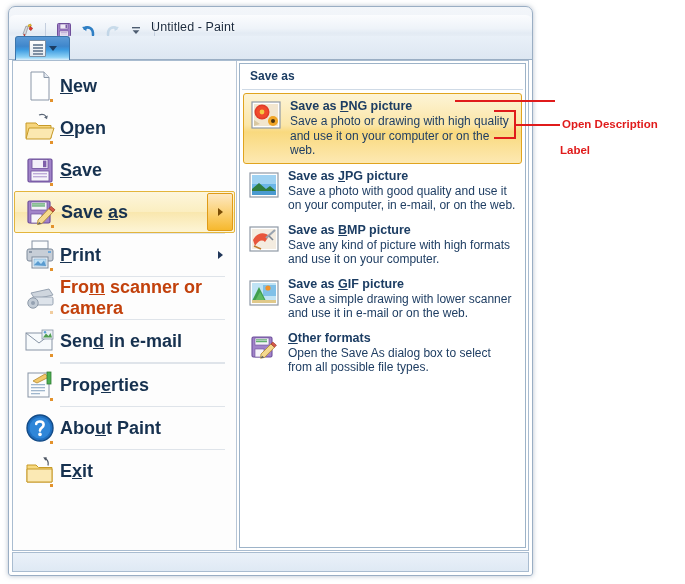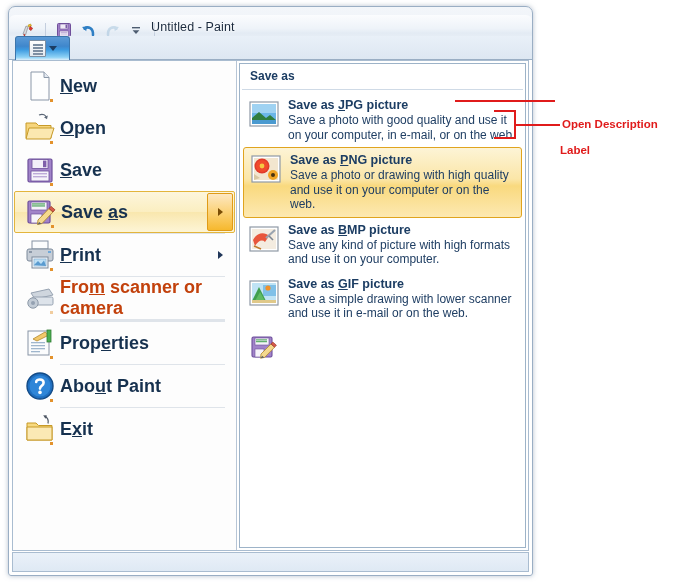--- a/index.html
+++ b/index.html
@@ -298,20 +298,33 @@
               <rect x="9" y="16" width="21" height="8" rx="1.5" fill="#dde3ea" stroke="#97a3b2" stroke-width="1"></rect>
               <circle cx="10" cy="22" r="5.2" fill="#c3ccd6" stroke="#8d99a8" stroke-width="1"></circle>
               <circle cx="10" cy="22" r="2" fill="#94a1b1"></circle>
             </svg>
             <span class="shadowdot" style="opacity:.45"></span>
           </div>
           <div class="lbl">Fro<span class="udl">m</span> scanner or camera</div>
         </div>
         <div class="sepline"></div>
 
+        <div class="mi">
+          <div class="ico">
+            <svg class="ic" viewBox="0 0 34 34">
+              <rect x="3" y="9" width="26" height="17" fill="#f7fafc" stroke="#8794a5" stroke-width="1"></rect>
+              <path d="M3 9 L16 19 L29 9" fill="none" stroke="#8794a5" stroke-width="1"></path>
+              <rect x="19" y="6" width="11" height="9" fill="#e9eff5" stroke="#8794a5" stroke-width=".8"></rect>
+              <path d="M20 13.5 L23 9.5 L25.5 12 L27.5 9 L29 13.5 Z" fill="#4f9e4f"></path>
+              <circle cx="22" cy="8.3" r="1.2" fill="#5aa0d6"></circle>
+            </svg>
+            <span class="shadowdot"></span>
+          </div>
+          <div class="lbl">Sen<span class="udl">d</span> in e-mail</div>
+        </div>
         <div class="sepline"></div>
 
         <div class="sepline"></div>
 
         <div class="mi">
           <div class="ico">
             <svg class="ic" viewBox="0 0 34 34">
               <rect x="5" y="5" width="21" height="24" fill="#fbfcfd" stroke="#8794a5" stroke-width="1"></rect>
               <rect x="8" y="16" width="14" height="1.3" fill="#9fb6cd"></rect>
               <rect x="8" y="19" width="14" height="1.3" fill="#9fb6cd"></rect>
@@ -352,36 +365,20 @@
           </div>
           <div class="lbl">E<span class="udl">x</span>it</div>
         </div>
 
       </div>
 
       <div class="right-pane">
         <div class="rp-box">
           <div class="rp-inner">
             <div class="rp-head">Save as</div>
-
-            <div class="si">
-              <div class="sico">
-                <svg width="30" height="30" viewBox="0 0 30 30">
-                  <rect x="1" y="3" width="28" height="24" fill="#ffffff" stroke="#8f99a6" stroke-width="1.2"></rect>
-                  <rect x="3" y="5" width="24" height="20" fill="#6bb6e8"></rect>
-                  <rect x="3" y="5" width="24" height="9" fill="#9fd2f2"></rect>
-                  <path d="M3 19 L10 13 L17 19 L21 16 L27 21 L27 25 L3 25 Z" fill="#2f7d3e"></path>
-                  <path d="M3 21 L27 21 L27 25 L3 25 Z" fill="#4a9ad0"></path>
-                </svg>
-              </div>
-              <div class="stext">
-                <div class="stitle">Save as <span class="udl">J</span>PG picture</div>
-                <div class="sdesc">Save a photo with good quality and use it on your computer, in e-mail, or on the web.</div>
-              </div>
-            </div>
 
             <div class="si hot">
               <div class="sico">
                 <svg width="30" height="30" viewBox="0 0 30 30">
                   <rect x="1" y="2" width="28" height="26" fill="#ffffff" stroke="#8f99a6" stroke-width="1.2"></rect>
                   <rect x="3" y="4" width="24" height="22" fill="#f2e6cf"></rect>
                   <circle cx="11" cy="12" r="7.5" fill="#e03a2a"></circle>
                   <circle cx="11" cy="12" r="6" fill="#f04a2c"></circle>
                   <circle cx="11" cy="12" r="2.4" fill="#f5c842"></circle>
                   <circle cx="22" cy="21" r="5" fill="#f0a527"></circle>
@@ -392,20 +389,36 @@
               <div class="stext">
                 <div class="stitle">Save as <span class="udl">P</span>NG picture</div>
                 <div class="sdesc">Save a photo or drawing with high quality and use it on your computer or on the web.</div>
               </div>
             </div>
 
             <div class="si">
               <div class="sico">
                 <svg width="30" height="30" viewBox="0 0 30 30">
                   <rect x="1" y="3" width="28" height="24" fill="#ffffff" stroke="#8f99a6" stroke-width="1.2"></rect>
+                  <rect x="3" y="5" width="24" height="20" fill="#6bb6e8"></rect>
+                  <rect x="3" y="5" width="24" height="9" fill="#9fd2f2"></rect>
+                  <path d="M3 19 L10 13 L17 19 L21 16 L27 21 L27 25 L3 25 Z" fill="#2f7d3e"></path>
+                  <path d="M3 21 L27 21 L27 25 L3 25 Z" fill="#4a9ad0"></path>
+                </svg>
+              </div>
+              <div class="stext">
+                <div class="stitle">Save as <span class="udl">J</span>PG picture</div>
+                <div class="sdesc">Save a photo with good quality and use it on your computer, in e-mail, or on the web.</div>
+              </div>
+            </div>
+
+            <div class="si">
+              <div class="sico">
+                <svg width="30" height="30" viewBox="0 0 30 30">
+                  <rect x="1" y="3" width="28" height="24" fill="#ffffff" stroke="#8f99a6" stroke-width="1.2"></rect>
                   <rect x="3" y="5" width="24" height="20" fill="#f4ece0"></rect>
                   <path d="M4 16 C8 8 16 8 20 12 L16 18 C13 15 9 17 6 22 Z" fill="#e8563c"></path>
                   <path d="M17 14 L26 6" stroke="#9aa4b0" stroke-width="2.2"></path>
                   <path d="M20 12 L24 16" stroke="#7c8592" stroke-width="1.6"></path>
                   <path d="M5 22 L12 25" stroke="#c07a2a" stroke-width="1.6"></path>
                 </svg>
               </div>
               <div class="stext">
                 <div class="stitle">Save as <span class="udl">B</span>MP picture</div>
                 <div class="sdesc">Save any kind of picture with high formats and use it on your computer.</div>
@@ -436,20 +449,24 @@
                   <rect x="3" y="5" width="20" height="20" rx="1.4" fill="#a183c9" stroke="#6d4f9b" stroke-width="1.1"></rect>
                   <rect x="6" y="6" width="14" height="7" fill="#f5f2fa" stroke="#6d4f9b" stroke-width=".6"></rect>
                   <rect x="7" y="7.4" width="11" height="1" fill="#3f9e4e"></rect>
                   <rect x="7" y="9.2" width="11" height="1" fill="#3f9e4e"></rect>
                   <rect x="6" y="17" width="9" height="8" fill="#f6f3fa" stroke="#6d4f9b" stroke-width=".6"></rect>
                   <path d="M12 22 L22 12 L25.6 15.2 L15.6 25.4 L11.6 26.2 Z" fill="#f5d98e" stroke="#b08a2c" stroke-width=".8"></path>
                   <path d="M22 12 L25.6 15.2 L27.4 13.2 L23.8 10.1 Z" fill="#d85b4a" stroke="#9c3a2c" stroke-width=".7"></path>
                   <path d="M11.6 26.2 L13.2 23.8 L15.2 25.6 Z" fill="#5b5f66"></path>
                 </svg>
               </div>
+              <div class="stext">
+                <div class="stitle"><span class="udl">O</span>ther formats</div>
+                <div class="sdesc">Open the Save As dialog box to select from all possible file types.</div>
+              </div>
             </div>
 
           </div>
         </div>
       </div>
 
     </div>
 
     <div class="footer-strip"></div>
   </div>

